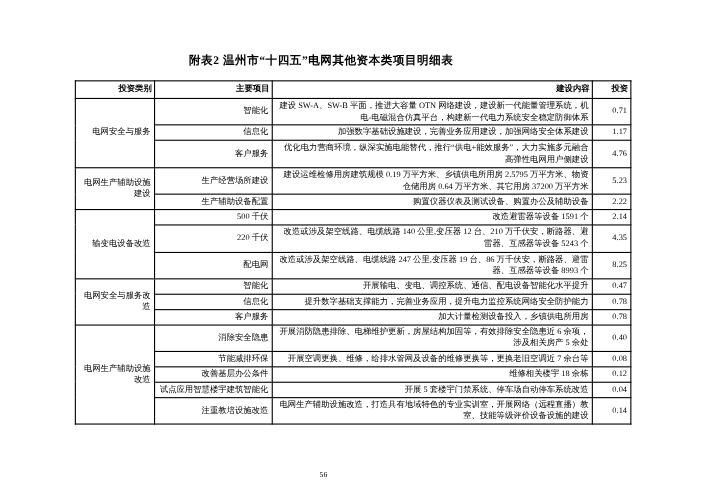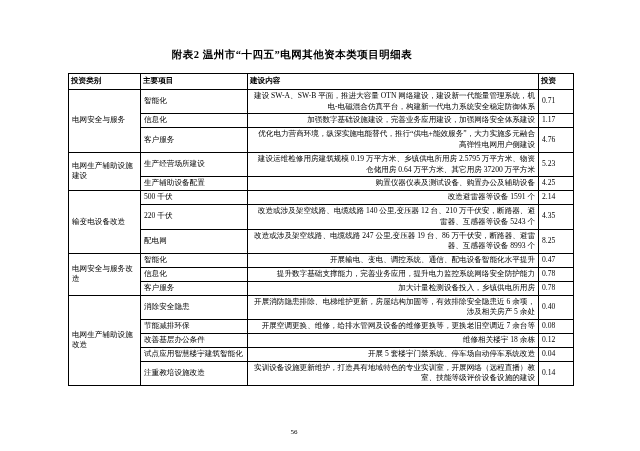--- a/index.html
+++ b/index.html
@@ -40,27 +40,27 @@
   table.detail td {
     border: 1px solid #000000;
     font-size: 7.6px;
     line-height: 10.8px;
     padding: 1px 3px;
     vertical-align: middle;
     word-break: break-all;
   }
   table.detail th {
     font-weight: bold;
-    text-align: left;
+    text-align: right;
     padding: 2px 2px;
   }
   td.cell-category,
   td.cell-project,
   td.cell-investment {
-    text-align: left;
+    text-align: right;
     padding-left: 1px;
     padding-right: 1px;
   }
   td.cell-content {
     text-align: right;
   }
   .page-number {
     position: absolute;
     top: 428px;
     left: 0;
@@ -109,21 +109,21 @@
         </tr>
         <tr>
           <td class="cell-category" rowspan="2">电网生产辅助设施建设</td>
           <td class="cell-project">生产经营场所建设</td>
           <td class="cell-content">建设运维检修用房建筑规模 0.19 万平方米、乡镇供电所用房 2.5795 万平方米、物资仓储用房 0.64 万平方米、其它用房 37200 万平方米</td>
           <td class="cell-investment">5.23</td>
         </tr>
         <tr>
           <td class="cell-project">生产辅助设备配置</td>
           <td class="cell-content">购置仪器仪表及测试设备、购置办公及辅助设备</td>
-          <td class="cell-investment">4.25</td>
+          <td class="cell-investment">2.22</td>
         </tr>
         <tr>
           <td class="cell-category" rowspan="3">输变电设备改造</td>
           <td class="cell-project">500 千伏</td>
           <td class="cell-content">改造避雷器等设备 1591 个</td>
           <td class="cell-investment">2.14</td>
         </tr>
         <tr>
           <td class="cell-project">220 千伏</td>
           <td class="cell-content">改造或涉及架空线路、电缆线路 140 公里,变压器 12 台、210 万千伏安，断路器、避雷器、互感器等设备 5243 个</td>
@@ -166,20 +166,20 @@
           <td class="cell-content">维修相关楼宇 18 余栋</td>
           <td class="cell-investment">0.12</td>
         </tr>
         <tr>
           <td class="cell-project">试点应用智慧楼宇建筑智能化</td>
           <td class="cell-content">开展 5 套楼宇门禁系统、停车场自动停车系统改造</td>
           <td class="cell-investment">0.04</td>
         </tr>
         <tr>
           <td class="cell-project">注重教培设施改造</td>
-          <td class="cell-content">实训设备设施更新维护，打造具有地域特色的专业实训室，开展网络（远程直播）教室、技能等级评价设备设施的建设</td>
+          <td class="cell-content">电网生产辅助设施改造，打造具有地域特色的专业实训室，开展网络（远程直播）教室、技能等级评价设备设施的建设</td>
           <td class="cell-investment">0.14</td>
         </tr>
       </tbody>
   </table>
 
   <div class="page-number">56</div>
 </div>
 
 </body></html>

